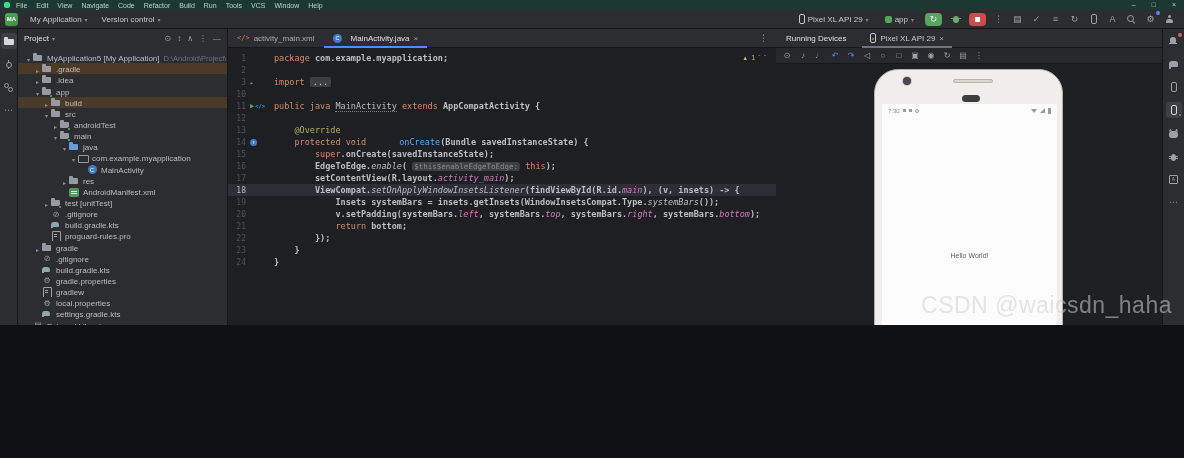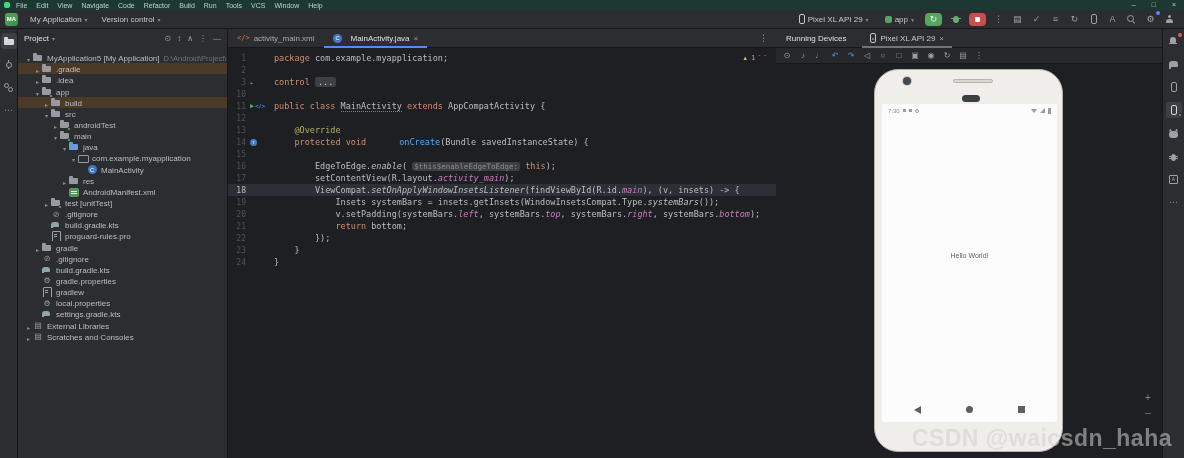--- a/index.html
+++ b/index.html
@@ -1,18 +1,18 @@
 <!DOCTYPE html>
 <html><head>
 <meta charset="utf-8">
 <style>
   * { margin:0; padding:0; box-sizing:border-box; }
   html,body { background:#101112; }
   #root{
-    position:relative; width:1184px; height:458px; overflow:hidden;
+    position:relative; width:1184px; height:325px; overflow:hidden;
     background:#4d7c0f; font-family:"Liberation Sans", sans-serif;
     color:#bcbec4; font-size:8px; -webkit-font-smoothing:antialiased;
   }
   
   .titlebar{ position:absolute; left:0; top:0; width:1184px; height:10px;
     background:#1c3832; display:flex; align-items:center; }
   .app-logo{ width:6px; height:6px; border-radius:2px; background:#3ddc84; margin:0 6px 0 4px; }
   .menus{ display:flex; gap:9px; }
   .menu-item{ font-size:7px; color:#c4cdc9; cursor:default; }
   .win-controls{ margin-left:auto; display:flex; gap:16px; padding-right:8px; }
@@ -116,21 +116,21 @@
   .cl{ display:flex; height:12px; align-items:center; font-family:"DejaVu Sans Mono",monospace; font-size:8.5px; white-space:pre; }
   .cl.cur{ background:#2d2f36; }
   .gut{ width:46px; flex:0 0 46px; display:flex; align-items:center; }
   .lnum{ width:18px; text-align:right; color:#4e525a; font-size:8px; }
   .cl.cur .lnum{ color:#bcbec4; }
   .gic{ width:24px; display:flex; align-items:center; justify-content:flex-start; padding-left:4px; gap:1px; }
   .g-fold{ color:#878b92; font-size:6px; }
   .g-run{ color:#4fa65a; font-size:7px; }
   .g-tag{ color:#56a8f5; font-size:5.5px; font-family:"DejaVu Sans Mono",monospace; }
   .g-ovr{ width:7px; height:7px; border-radius:50%; background:#3f7cc4; color:#fff; font-size:5px; display:flex; align-items:center; justify-content:center; }
-  .s-k{ color:#cf8e6d; } .s-d{ color:#bcbec4; } .s-m{ color:#56a8f5;margin-left:28px; }
+  .s-k{ color:#cf8e6d; } .s-d{ color:#bcbec4;font-weight:bold; } .s-m{ color:#56a8f5;margin-left:28px; }
   .s-a{ color:#b3ae60; } .s-f{ color:#c77dbb; font-style:italic; }
   .s-it{ color:#bcbec4; font-style:italic; }
   .s-decl{ color:#bcbec4; border-bottom:1px dotted #7d8188; }
   .s-chip{ background:#3d3f43; color:#87898e; border-radius:3px; padding:0 2px; font-size:7.5px; }
   .s-fold{ background:#3d3f43; color:#c8cace; border-radius:2px; padding:0 3px; }
   .inspect{ position:absolute; top:5px; right:10px; display:flex; align-items:center; gap:3px; }
   .warn-tri{ color:#d6b85a; font-size:6px; }
   .warn-count{ color:#c9a86b; font-size:7.5px; }
   .insp-chev{ color:#82868d; font-size:7px; }
   
@@ -159,21 +159,21 @@
   .s-sig{ width:0; height:0; border-left:5px solid transparent; border-bottom:5px solid #9a9a9a; }
   .s-bat{ width:3px; height:6px; background:#9a9a9a; border-radius:0.5px; }
   .hello{ position:absolute; left:0; right:0; top:148px; text-align:center; color:#616161; font-size:7px; }
   .navbar{ position:absolute; left:0; right:0; bottom:0; height:25px; display:flex; align-items:center; justify-content:space-between; padding:0 32px; }
   .nav-back{ width:0; height:0; border-top:4px solid transparent; border-bottom:4px solid transparent; border-right:7px solid #5c5f63; }
   .nav-home{ width:7px; height:7px; border-radius:50%; background:#5c5f63; }
   .nav-rect{ width:7px; height:7px; background:#5c5f63; }
   .zoomctl{ position:absolute; left:364px; top:328px; width:16px; display:flex; flex-direction:column; align-items:center; gap:4px; color:#7d8188; font-size:10px; }
   
   .watermark{ position:absolute; right:12px; bottom:6px; font-size:23px; color:rgba(208,208,208,0.55);
-    letter-spacing:0.5px; z-index:50; pointer-events:none;font-weight:bold; }
+    letter-spacing:0.5px; z-index:50; pointer-events:none; }
 </style>
 </head>
 <body>
 
 <div id="root">
 
   <header class="titlebar">
     <span class="app-logo"></span>
     <nav class="menus" id="menu-bar">
         <span class="menu-item">File</span>
@@ -431,27 +431,27 @@
             </span>
             <span>MainActivity.java</span>
             <span class="tab-x">×</span>
           </div>
           <span class="tabs-more">⋮</span>
         </div>
       <div class="code-area">
         <div id="code">
             <div class="cl"><div class="gut"><span class="lnum">1</span><span class="gic"></span></div><span class="src"><span class="s-k">package </span><span class="s-d">com.example.myapplication;</span></span></div>
             <div class="cl"><div class="gut"><span class="lnum">2</span><span class="gic"></span></div><span class="src"></span></div>
-            <div class="cl"><div class="gut"><span class="lnum">3</span><span class="gic"><span class="g-fold">▸</span></span></div><span class="src"><span class="s-k">control </span><span class="s-fold">...</span></span></div>
+            <div class="cl"><div class="gut"><span class="lnum">3</span><span class="gic"><span class="g-fold">▸</span></span></div><span class="src"><span class="s-k">import </span><span class="s-fold">...</span></span></div>
             <div class="cl"><div class="gut"><span class="lnum">10</span><span class="gic"></span></div><span class="src"></span></div>
-            <div class="cl"><div class="gut"><span class="lnum">11</span><span class="gic"><span class="g-run">▶</span><span class="g-tag">&lt;/&gt;</span></span></div><span class="src"><span class="s-k">public class </span><span class="s-decl">MainActivity</span><span class="s-k"> extends </span><span class="s-d">AppCompatActivity {</span></span></div>
+            <div class="cl"><div class="gut"><span class="lnum">11</span><span class="gic"><span class="g-run">▶</span><span class="g-tag">&lt;/&gt;</span></span></div><span class="src"><span class="s-k">public java </span><span class="s-decl">MainActivity</span><span class="s-k"> extends </span><span class="s-d">AppCompatActivity {</span></span></div>
             <div class="cl"><div class="gut"><span class="lnum">12</span><span class="gic"></span></div><span class="src"></span></div>
             <div class="cl"><div class="gut"><span class="lnum">13</span><span class="gic"></span></div><span class="src"><span class="s-d">    </span><span class="s-a">@Override</span></span></div>
             <div class="cl"><div class="gut"><span class="lnum">14</span><span class="gic"><span class="g-ovr">↑</span></span></div><span class="src"><span class="s-d">    </span><span class="s-k">protected void </span><span class="s-m">onCreate</span><span class="s-d">(Bundle savedInstanceState) {</span></span></div>
-            <div class="cl"><div class="gut"><span class="lnum">15</span><span class="gic"></span></div></div>
+            <div class="cl"><div class="gut"><span class="lnum">15</span><span class="gic"></span></div><span class="src"><span class="s-d">        </span><span class="s-k">super</span><span class="s-d">.onCreate(savedInstanceState);</span></span></div>
             <div class="cl"><div class="gut"><span class="lnum">16</span><span class="gic"></span></div><span class="src"><span class="s-d">        EdgeToEdge.</span><span class="s-it">enable</span><span class="s-d">( </span><span class="s-chip">$this$enableEdgeToEdge:</span><span class="s-d"> </span><span class="s-k">this</span><span class="s-d">);</span></span></div>
             <div class="cl"><div class="gut"><span class="lnum">17</span><span class="gic"></span></div><span class="src"><span class="s-d">        setContentView(R.layout.</span><span class="s-f">activity_main</span><span class="s-d">);</span></span></div>
             <div class="cl cur"><div class="gut"><span class="lnum">18</span><span class="gic"></span></div><span class="src"><span class="s-d">        ViewCompat.</span><span class="s-it">setOnApplyWindowInsetsListener</span><span class="s-d">(findViewById(R.id.</span><span class="s-f">main</span><span class="s-d">), (v, insets) -&gt; {</span></span></div>
             <div class="cl"><div class="gut"><span class="lnum">19</span><span class="gic"></span></div><span class="src"><span class="s-d">            Insets systemBars = insets.getInsets(WindowInsetsCompat.Type.</span><span class="s-it">systemBars</span><span class="s-d">());</span></span></div>
             <div class="cl"><div class="gut"><span class="lnum">20</span><span class="gic"></span></div><span class="src"><span class="s-d">            v.setPadding(systemBars.</span><span class="s-f">left</span><span class="s-d">, systemBars.</span><span class="s-f">top</span><span class="s-d">, systemBars.</span><span class="s-f">right</span><span class="s-d">, systemBars.</span><span class="s-f">bottom</span><span class="s-d">);</span></span></div>
             <div class="cl"><div class="gut"><span class="lnum">21</span><span class="gic"></span></div><span class="src"><span class="s-d">            </span><span class="s-k">return </span><span class="s-d">bottom;</span></span></div>
             <div class="cl"><div class="gut"><span class="lnum">22</span><span class="gic"></span></div><span class="src"><span class="s-d">        });</span></span></div>
             <div class="cl"><div class="gut"><span class="lnum">23</span><span class="gic"></span></div><span class="src"><span class="s-d">    }</span></span></div>
             <div class="cl"><div class="gut"><span class="lnum">24</span><span class="gic"></span></div><span class="src"><span class="s-d">}</span></span></div>
           </div>

